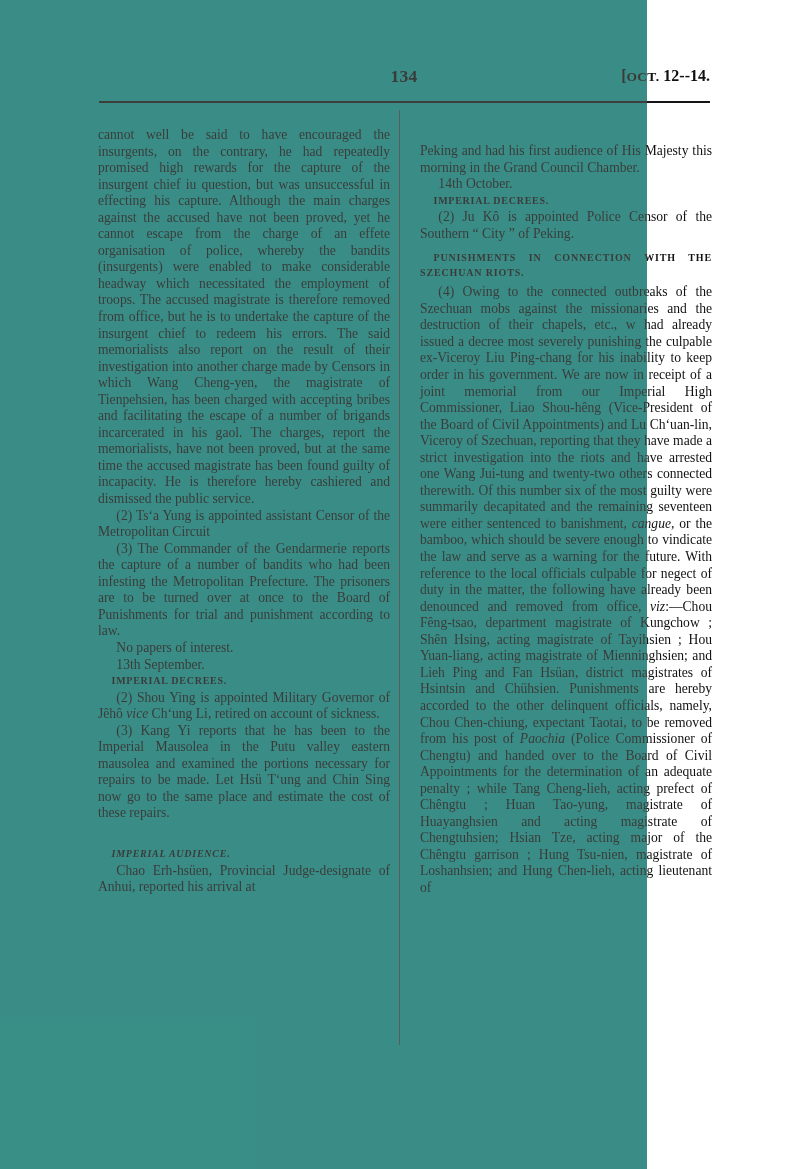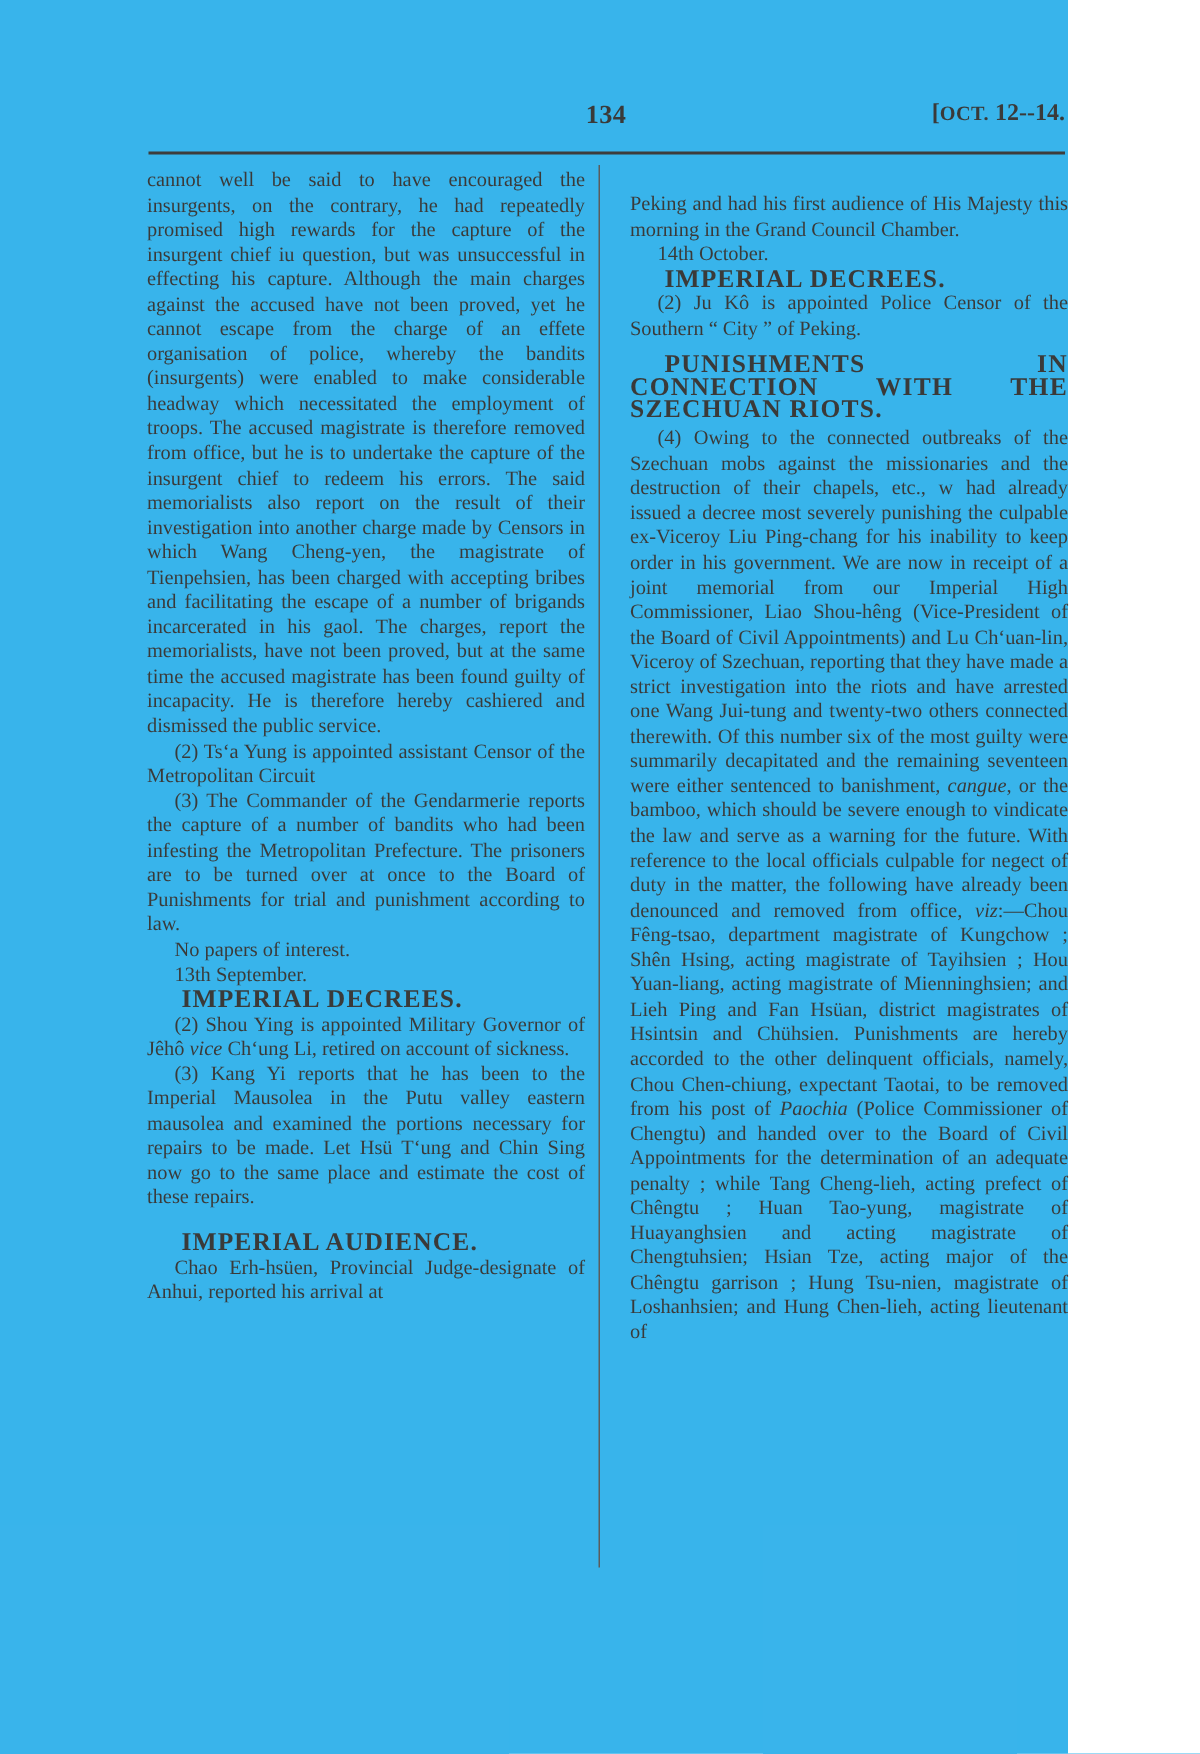--- a/index.html
+++ b/index.html
@@ -11,23 +11,23 @@
     width: 800px;
     height: 1169px;
     background: #ffffff;
     font-family: "Liberation Serif", "DejaVu Serif", serif;
     color: #111111;
     overflow: hidden;
   }
 
   .page {
     position: relative;
-    width: 712px;
+    width: 647px;
     height: 1169px;
-    background: #0ea5e9;
+    background: #0f766e;
   }
 
   
   .running-head {
     position: absolute;
     left: 98px;
     top: 66px;
     width: 612px;
     height: 26px;
   }
@@ -71,21 +71,21 @@
     top: 110px;
     width: 1px;
     height: 935px;
     background: #3a3a3a;
   }
 
   
   .columns {
     position: absolute;
     left: 98px;
-    top: 112px;
+    top: 127px;
     width: 614px;
     height: 940px;
   }
   .col {
     position: absolute;
     top: 0;
     width: 292px;
     font-size: 13.6px;
     line-height: 16.55px;
     text-align: justify;
@@ -111,31 +111,31 @@
     text-align: center;
     text-indent: 0;
     font-size: 13.6px;
   }
 
   
   .sec-head {
     margin: 3px 0 3px 0;
     text-align: center;
     text-indent: 0;
-    font-size: 17px;
+    font-size: 10px;
     font-weight: bold;
     letter-spacing: 0.75px;
   }
   .sec-head.wide {
     letter-spacing: 0.85px;
     line-height: 15px;
     margin: 8px 0 4px 0;
   }
 
-  .sec-head.spaced-top { margin-top: 13px; }
+  .sec-head.spaced-top { margin-top: 24px; font-style: italic; }
 
   i, .it { font-style: italic; }
 
   
   .page::after {
     content: "";
     position: absolute;
     inset: 0;
     pointer-events: none;
     background: rgba(250,249,245,0.18);

